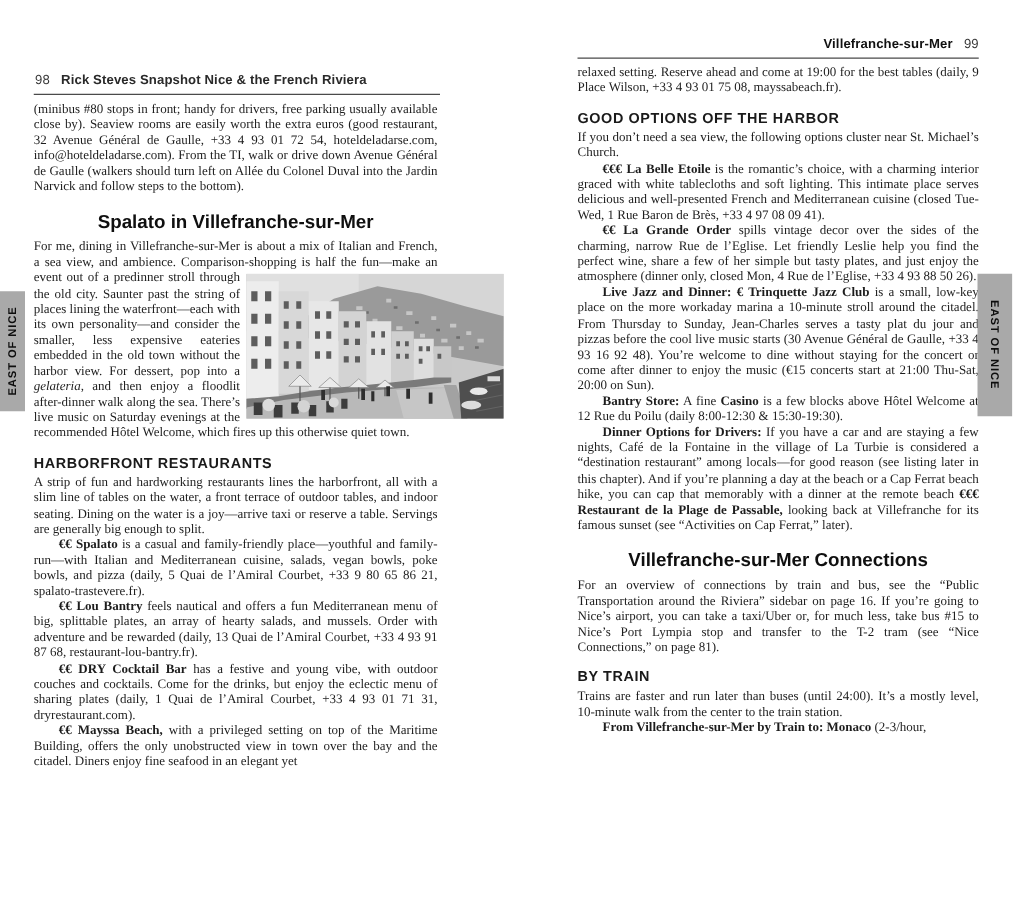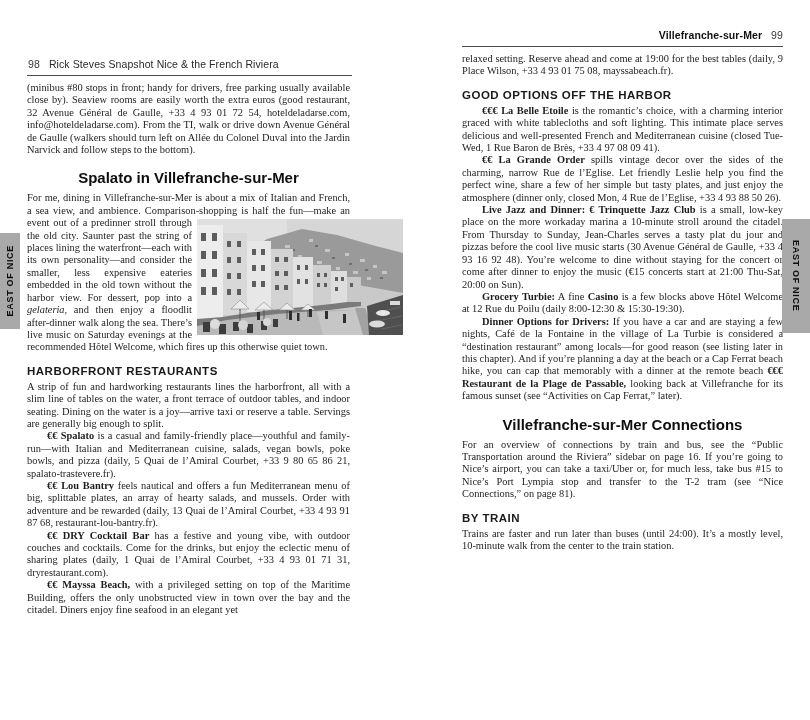--- a/index.html
+++ b/index.html
@@ -9,21 +9,21 @@
   .page.left{left:0;margin-top:29px;}
   .page.right{left:405px;}
 
   
   .runhead{position:absolute;top:29px;font-family:"Liberation Sans", sans-serif;
            font-size:10.5px;color:#2a2a2a;display:flex;align-items:baseline;gap:9px;
            letter-spacing:0.1px;}
   .page.left .runhead{left:28px;width:323px;justify-content:flex-start;}
   .page.right .runhead{left:57px;width:321px;justify-content:flex-end;}
   .runhead .pagenum{font-weight:400;color:#3a3a3a;}
-  .runhead .runtitle-left{font-weight:400;}
+  .runhead .runtitle-left{font-weight:700;}
   .runhead .runtitle-right{font-weight:700;color:#111;}
   .rule{position:absolute;top:46px;height:1px;background:#4a4a4a;}
   .page.left .rule{left:27px;width:325px;}
   .page.right .rule{left:57px;width:321px;}
 
   
   .col{position:absolute;top:53px;}
   .page.left .col{left:27px;width:323px;}
   .page.right .col{left:57px;width:321px;}
   .col p{margin:0;text-align:justify;font-size:10.4px;line-height:12.4px;color:#1d1d1d;}
@@ -200,29 +200,31 @@
 
   <div class="page right">
     <div class="runhead">
       <span class="runtitle-right">Villefranche-sur-Mer</span>
       <span class="pagenum">99</span>
     </div>
     <div class="rule"></div>
     <div class="col" id="col-right">
         <p><span>relaxed setting. Reserve ahead and come at 19:00 for the best tables (daily, 9 Place Wilson, +33 4 93 01 75 08, mayssabeach.fr).</span></p>
         <div class="h2">GOOD OPTIONS OFF THE HARBOR</div>
+        <p><span>If you don’t need a sea view, the following options cluster near St. Michael’s Church.</span></p>
         <p class="indent"><span class="b">€€€ La Belle Etoile</span><span> is the romantic’s choice, with a charming interior graced with white tablecloths and soft lighting. This intimate place serves delicious and well-presented French and Mediterranean cuisine (closed Tue-Wed, 1 Rue Baron de Brès, +33 4 97 08 09 41).</span></p>
         <p class="indent"><span class="b">€€ La Grande Order</span><span> spills vintage decor over the sides of the charming, narrow Rue de l’Eglise. Let friendly Leslie help you find the perfect wine, share a few of her simple but tasty plates, and just enjoy the atmosphere (dinner only, closed Mon, 4 Rue de l’Eglise, +33 4 93 88 50 26).</span></p>
         <p class="indent"><span class="b">Live Jazz and Dinner: € Trinquette Jazz Club</span><span> is a small, low-key place on the more workaday marina a 10-minute stroll around the citadel. From Thursday to Sunday, Jean-Charles serves a tasty plat du jour and pizzas before the cool live music starts (30 Avenue Général de Gaulle, +33 4 93 16 92 48). You’re welcome to dine without staying for the concert or come after dinner to enjoy the music (€15 concerts start at 21:00 Thu-Sat, 20:00 on Sun).</span></p>
-        <p class="indent"><span class="b">Grocery Turbie:</span><span> A fine </span><span class="b">Casino</span><span> is a few blocks above Hôtel Welcome at 12 Rue du Poilu (daily 8:00-12:30 &amp; 15:30-19:30).</span></p>
+        <p class="indent"><span class="b">Bantry Store:</span><span> A fine </span><span class="b">Casino</span><span> is a few blocks above Hôtel Welcome at 12 Rue du Poilu (daily 8:00-12:30 &amp; 15:30-19:30).</span></p>
         <p class="indent"><span class="b">Dinner Options for Drivers:</span><span> If you have a car and are staying a few nights, Café de la Fontaine in the village of La Turbie is considered a “destination restaurant” among locals—for good reason (see listing later in this chapter). And if you’re planning a day at the beach or a Cap Ferrat beach hike, you can cap that memorably with a dinner at the remote beach </span><span class="b">€€€ Restaurant de la Plage de Passable,</span><span> looking back at Villefranche for its famous sunset (see “Activities on Cap Ferrat,” later).</span></p>
         <div class="h1">Villefranche-sur-Mer Connections</div>
         <p><span>For an overview of connections by train and bus, see the “Public Transportation around the Riviera” sidebar on page 16. If you’re going to Nice’s airport, you can take a taxi/Uber or, for much less, take bus #15 to Nice’s Port Lympia stop and transfer to the T-2 tram (see “Nice Connections,” on page 81).</span></p>
         <div class="h2">BY TRAIN</div>
         <p><span>Trains are faster and run later than buses (until 24:00). It’s a mostly level, 10-minute walk from the center to the train station.</span></p>
+        <p class="indent"><span class="b">From Villefranche-sur-Mer by Train to: Monaco</span><span> (2-3/hour,</span></p>
       </div>
   </div>
 
   <div class="tab tab-left">
     <span>EAST OF NICE</span>
   </div>
   <div class="tab tab-right">
     <span>EAST OF NICE</span>
   </div>
 

